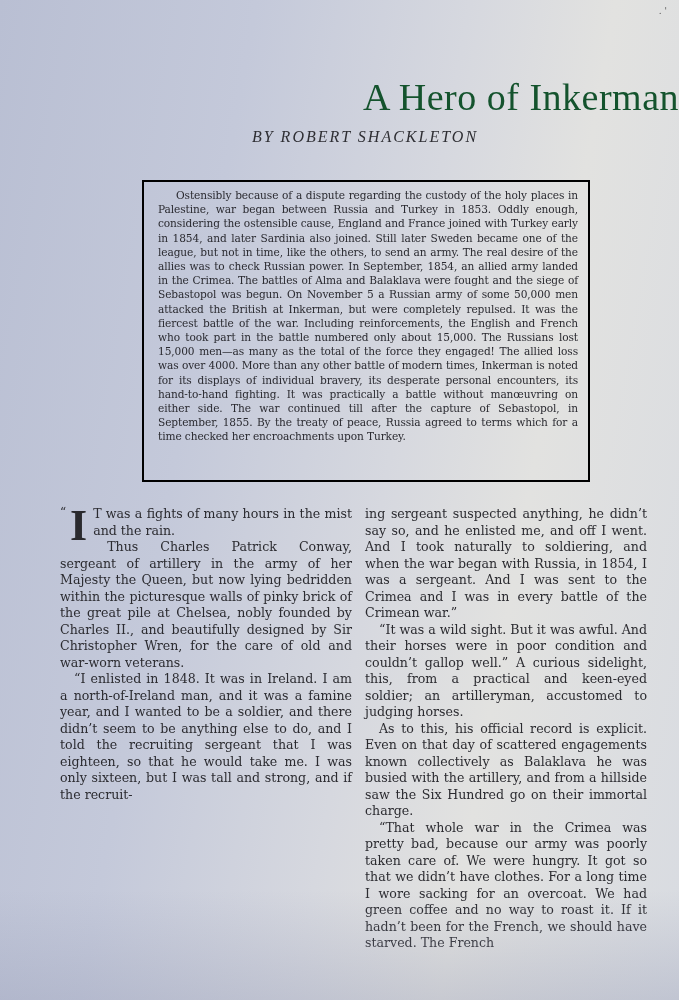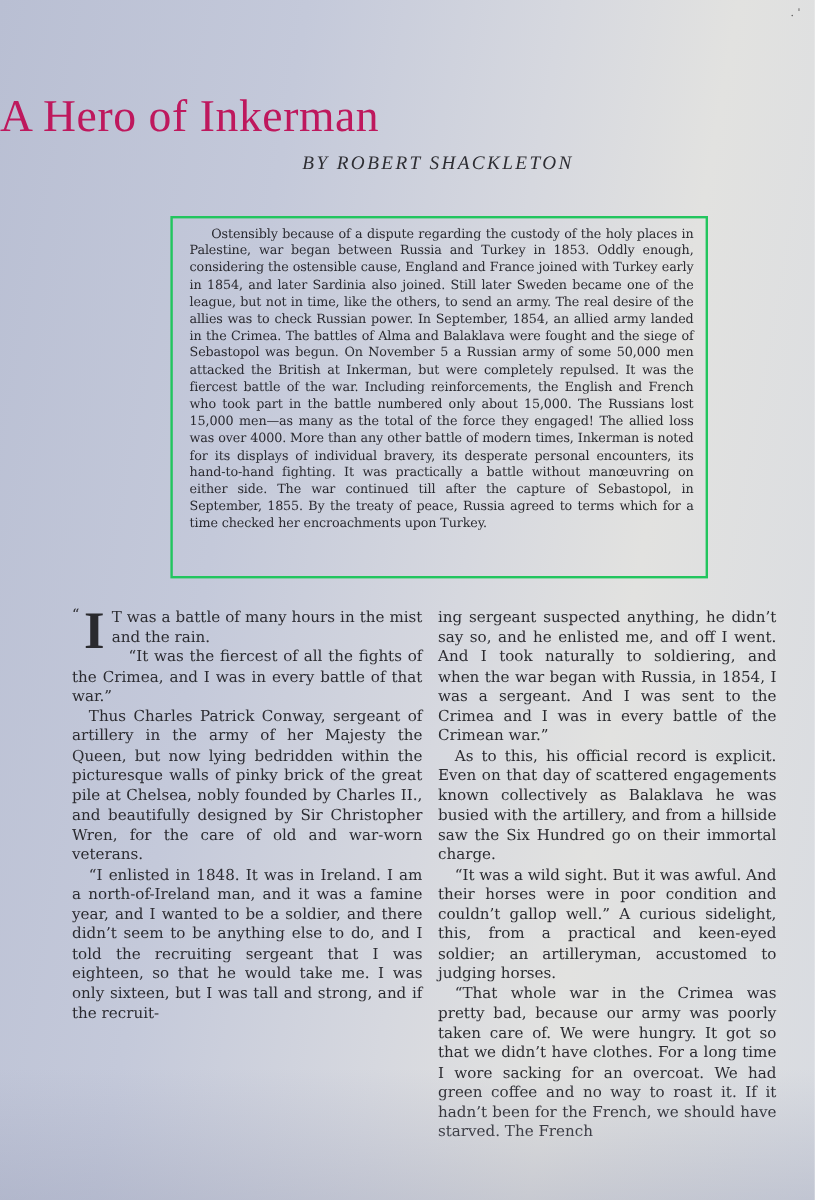--- a/index.html
+++ b/index.html
@@ -20,25 +20,25 @@
       left: 0; right: 0; bottom: 0;
       height: 110px;
       background: linear-gradient(180deg, rgba(160,166,190,0) 0%, rgba(150,156,182,0.35) 100%);
       pointer-events: none;
     }
     .title {
       position: absolute;
       left: 0;
       width: 679px;
       top: 74px;
-      text-align: left;
+      text-align: right;
       font-family: "Liberation Serif", "DejaVu Serif", serif;
       font-size: 38px;
       font-weight: normal;
-      color: #be185d;
+      color: #14532d;
       letter-spacing: 0.5px;
       margin: 0;
       line-height: 46px;
     }
     .byline {
       position: absolute;
       left: 0;
       width: 730px;
       top: 128px;
       text-align: center;
@@ -48,21 +48,21 @@
       letter-spacing: 2px;
       color: #2e2e33;
       margin: 0;
     }
     .summary-box {
       position: absolute;
       left: 142px;
       top: 180px;
       width: 448px;
       height: 302px;
-      border: 2px solid #22c55e;
+      border: 2px solid #000000;
       box-sizing: border-box;
       padding: 6px 10px 6px 14px;
     }
     .summary-text {
       margin: 0;
       font-family: "DejaVu Serif", serif;
       font-size: 10.6px;
       line-height: 14.2px;
       text-align: justify;
       text-indent: 18px;
@@ -122,28 +122,27 @@
   <p class="byline">BY ROBERT SHACKLETON</p>
 
   <div class="summary-box">
     <p class="summary-text">Ostensibly because of a dispute regarding the custody of the holy places in Palestine, war began between Russia and Turkey in 1853. Oddly enough, considering the ostensible cause, England and France joined with Turkey early in 1854, and later Sardinia also joined. Still later Sweden became one of the league, but not in time, like the others, to send an army. The real desire of the allies was to check Russian power. In September, 1854, an allied army landed in the Crimea. The battles of Alma and Balaklava were fought and the siege of Sebastopol was begun. On November 5 a Russian army of some 50,000 men attacked the British at Inkerman, but were completely repulsed. It was the fiercest battle of the war. Including reinforcements, the English and French who took part in the battle numbered only about 15,000. The Russians lost 15,000 men—as many as the total of the force they engaged! The allied loss was over 4000. More than any other battle of modern times, Inkerman is noted for its displays of individual bravery, its desperate personal encounters, its hand-to-hand fighting. It was practically a battle without manœuvring on either side. The war continued till after the capture of Sebastopol, in September, 1855. By the treaty of peace, Russia agreed to terms which for a time checked her encroachments upon Turkey.</p>
   </div>
 
   <div class="col col-left">
     <div class="dropcap-wrap">
       <span class="open-quote">“</span>
       <span class="dropcap">I</span>
-      <p class="no-indent">T was a battle of many hours in the mist and the rain.</p>
+      <p class="no-indent">T was a fights of many hours in the mist and the rain.</p>
     </div>
-    <p>“It was the fiercest of all the fights of the Crimea, and I was in every battle of that war.”</p>
     <p>Thus Charles Patrick Conway, sergeant of artillery in the army of her Majesty the Queen, but now lying bedridden within the picturesque walls of pinky brick of the great pile at Chelsea, nobly founded by Charles II., and beautifully designed by Sir Christopher Wren, for the care of old and war-worn veterans.</p>
     <p>“I enlisted in 1848. It was in Ireland. I am a north-of-Ireland man, and it was a famine year, and I wanted to be a soldier, and there didn’t seem to be anything else to do, and I told the recruiting sergeant that I was eighteen, so that he would take me. I was only sixteen, but I was tall and strong, and if the recruit-</p>
   </div>
 
   <div class="col col-right">
     <p class="no-indent">ing sergeant suspected anything, he didn’t say so, and he enlisted me, and off I went. And I took naturally to soldiering, and when the war began with Russia, in 1854, I was a sergeant. And I was sent to the Crimea and I was in every battle of the Crimean war.”</p>
+    <p>“It was a wild sight. But it was awful. And their horses were in poor condition and couldn’t gallop well.” A curious sidelight, this, from a practical and keen-eyed soldier; an artilleryman, accustomed to judging horses.</p>
     <p>As to this, his official record is explicit. Even on that day of scattered engagements known collectively as Balaklava he was busied with the artillery, and from a hillside saw the Six Hundred go on their immortal charge.</p>
-    <p>“It was a wild sight. But it was awful. And their horses were in poor condition and couldn’t gallop well.” A curious sidelight, this, from a practical and keen-eyed soldier; an artilleryman, accustomed to judging horses.</p>
     <p>“That whole war in the Crimea was pretty bad, because our army was poorly taken care of. We were hungry. It got so that we didn’t have clothes. For a long time I wore sacking for an overcoat. We had green coffee and no way to roast it. If it hadn’t been for the French, we should have starved. The French</p>
   </div>
 
   <div class="shade-bottom"></div>
 </div>
 
 </body></html>

